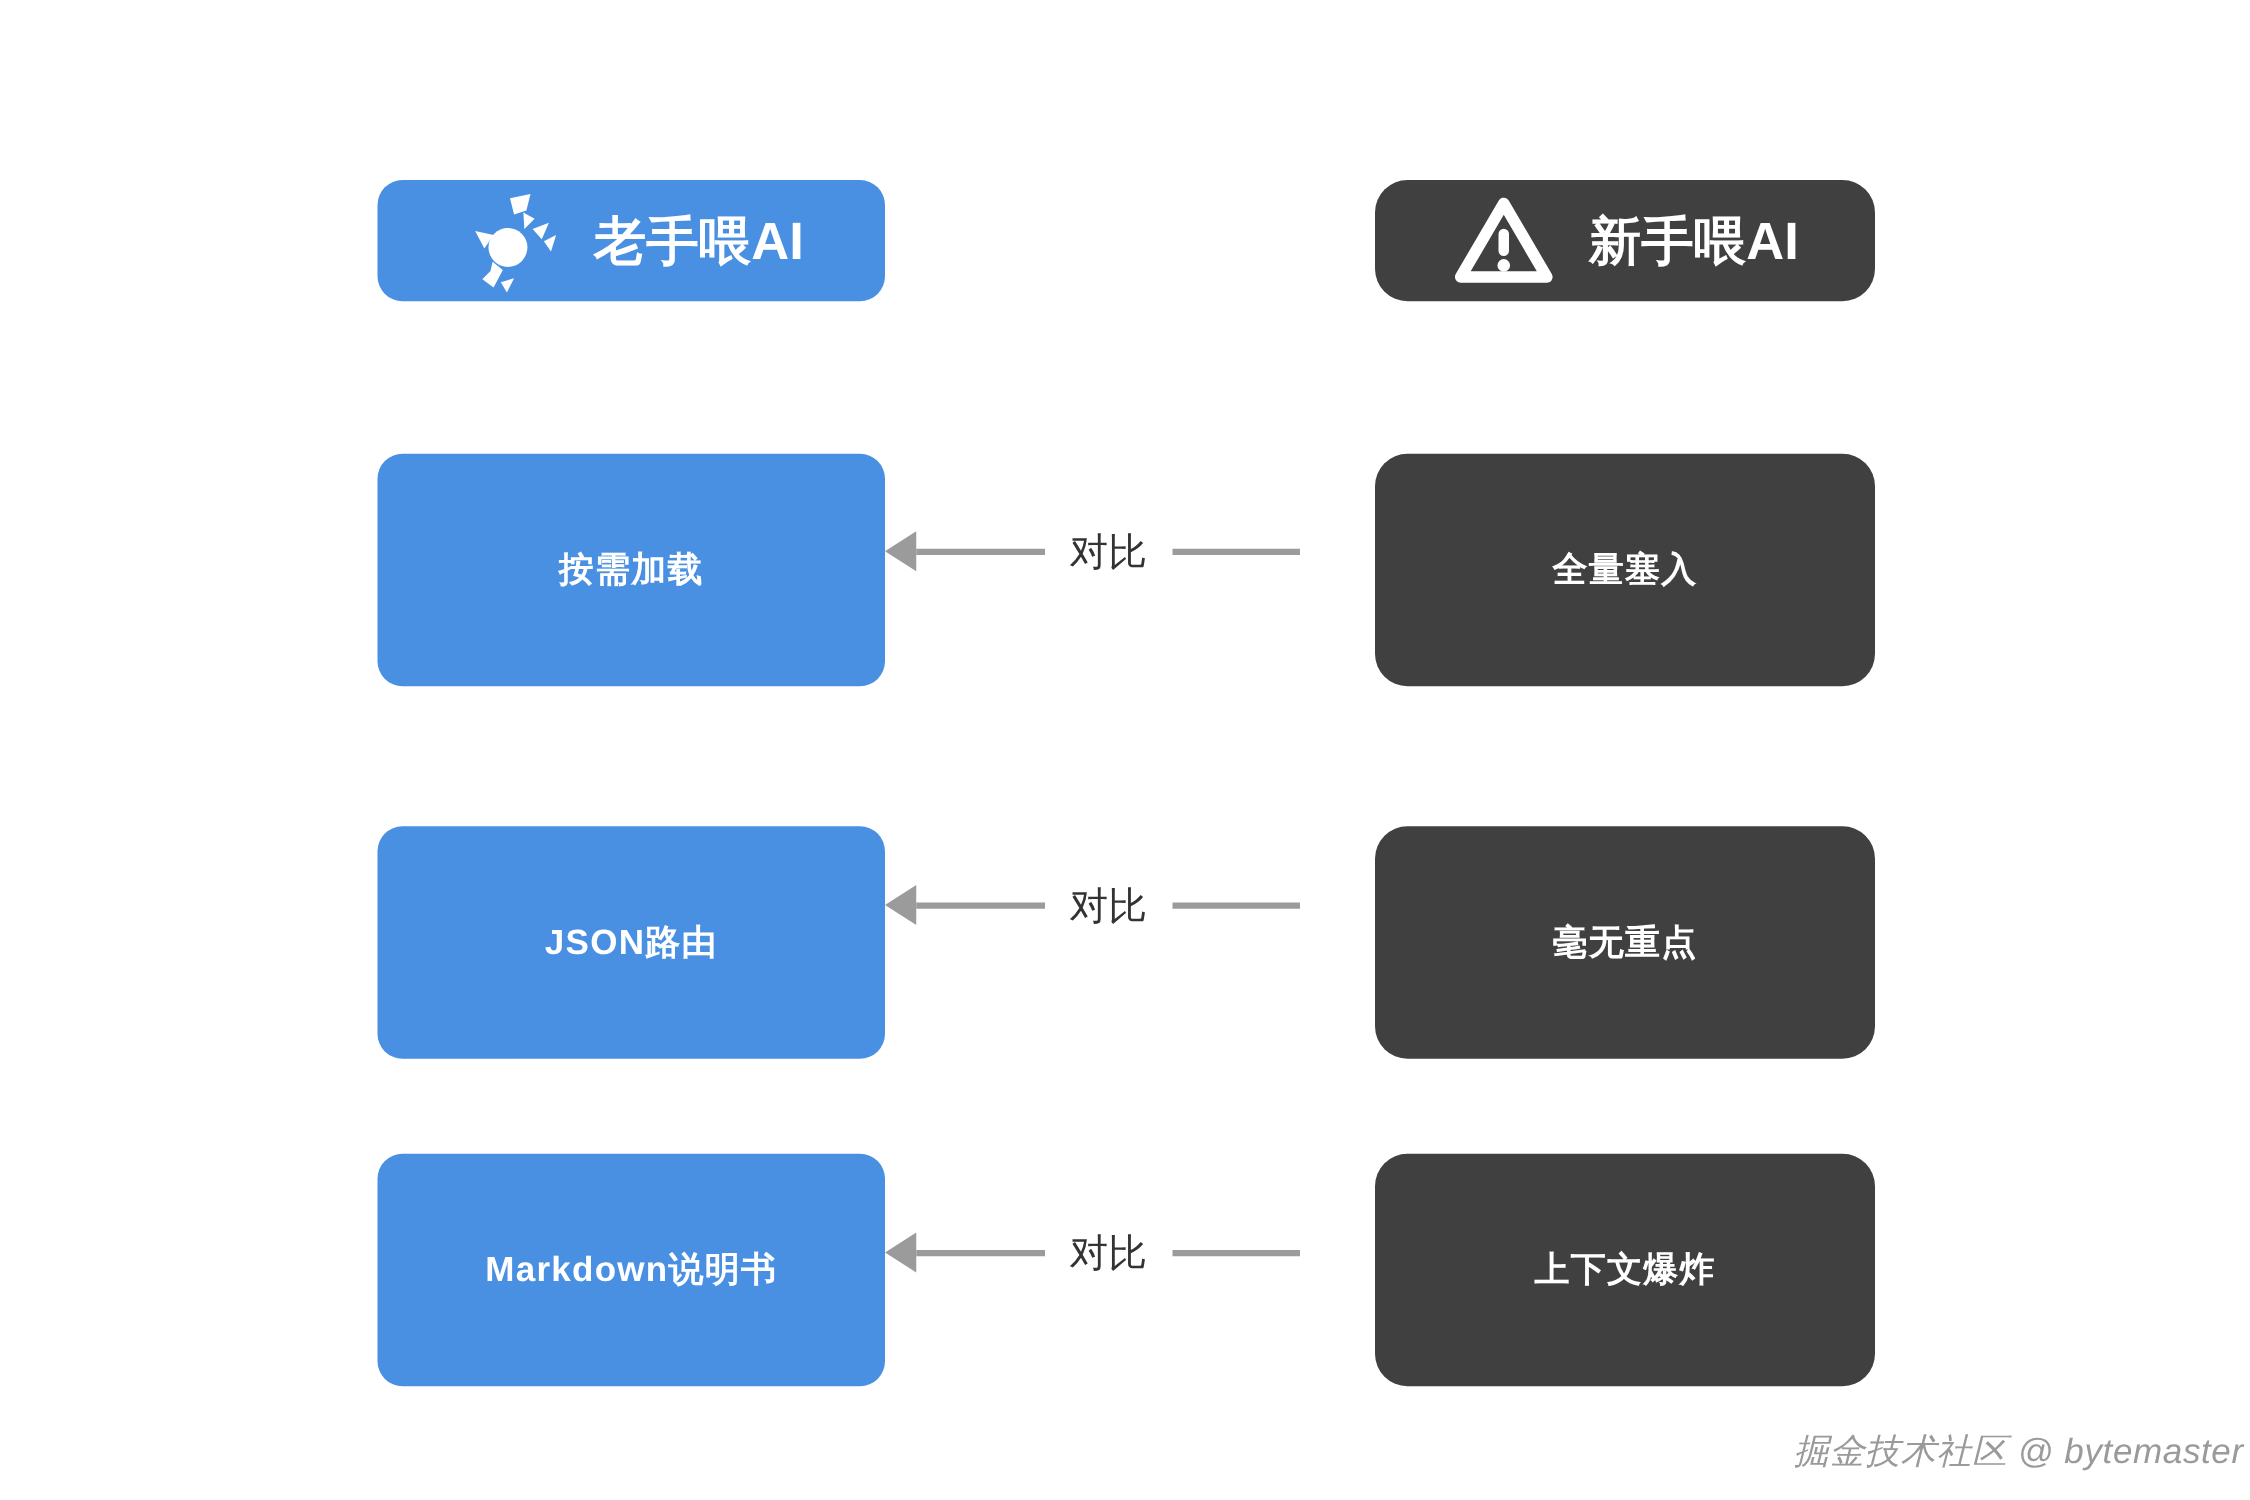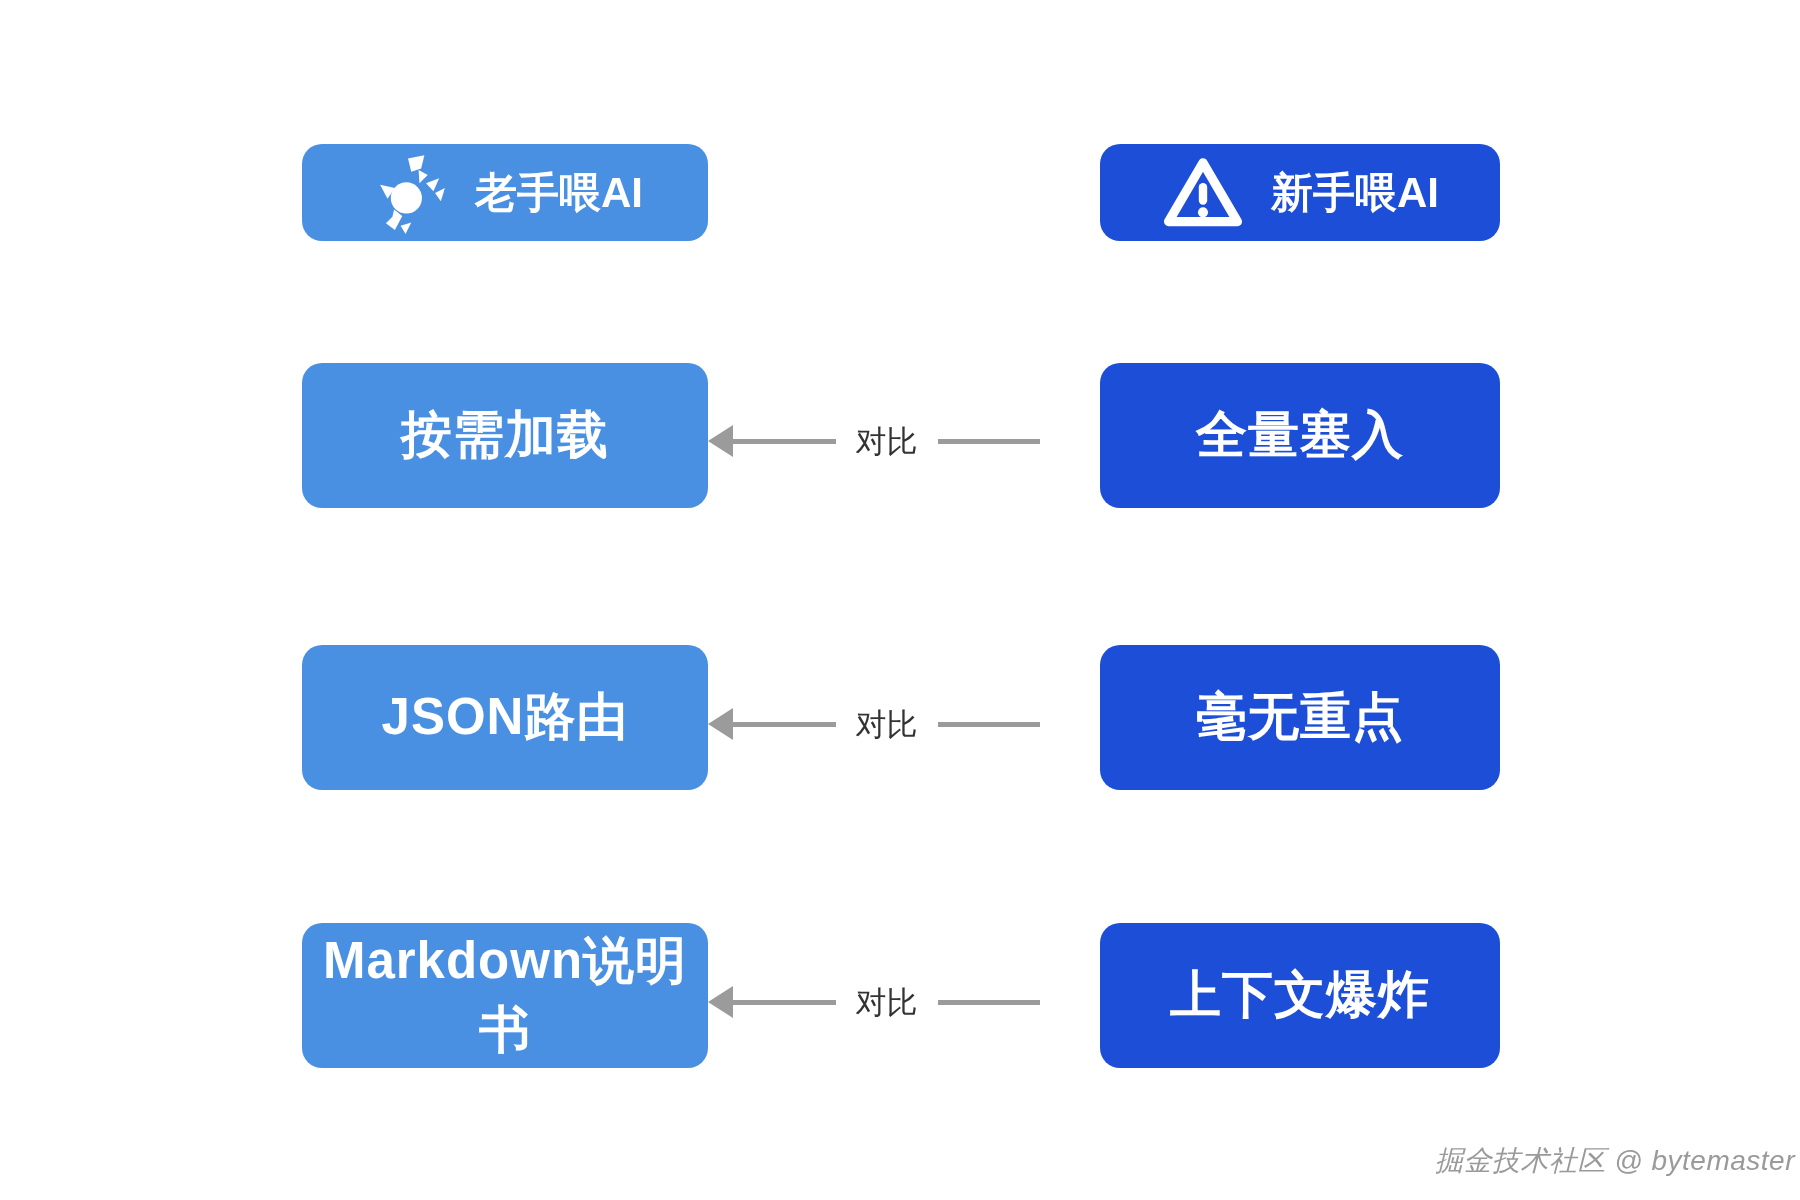--- a/index.html
+++ b/index.html
@@ -15,38 +15,38 @@
     position: absolute;
     border-radius: 20px;
     color: #ffffff;
     display: flex;
     align-items: center;
     justify-content: center;
     text-align: center;
     box-sizing: border-box;
   }
   .veteran-box { background: #4A90E2; }
-  .novice-box  { background: #1d4ed8; }
+  .novice-box  { background: #404040; border-radius: 26px; }
   .col-left  { left: 302px; width: 406px; }
   .col-right { left: 1100px; width: 400px; }
   .header-box {
     top: 144px;
     height: 97px;
     font-size: 42px;
     font-weight: 700;
     gap: 26px;
   }
   .row-box {
-    height: 145px;
-    font-size: 51px;
+    height: 186px;
+    font-size: 28px;
     font-weight: 600;
     letter-spacing: 1px;
   }
   .row-top-1 { top: 363px; }
-  .row-top-2 { top: 645px; }
+  .row-top-2 { top: 661px; }
   .row-top-3 { top: 923px; }
 
   .icon-wrap { display: flex; align-items: center; justify-content: center; }
 
   .arrow {
     position: absolute;
     left: 708px;
     width: 332px;
     height: 40px;
     display: flex;

